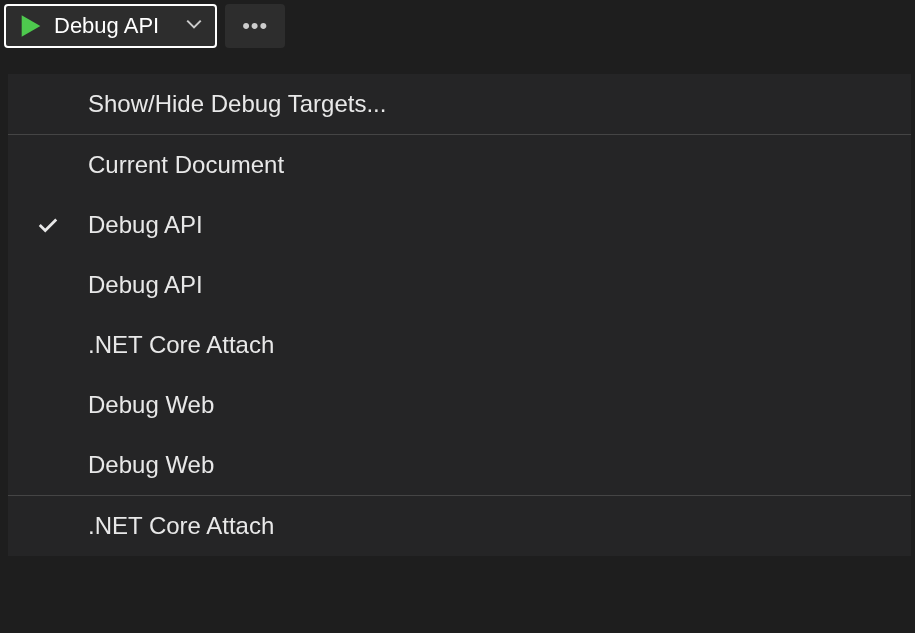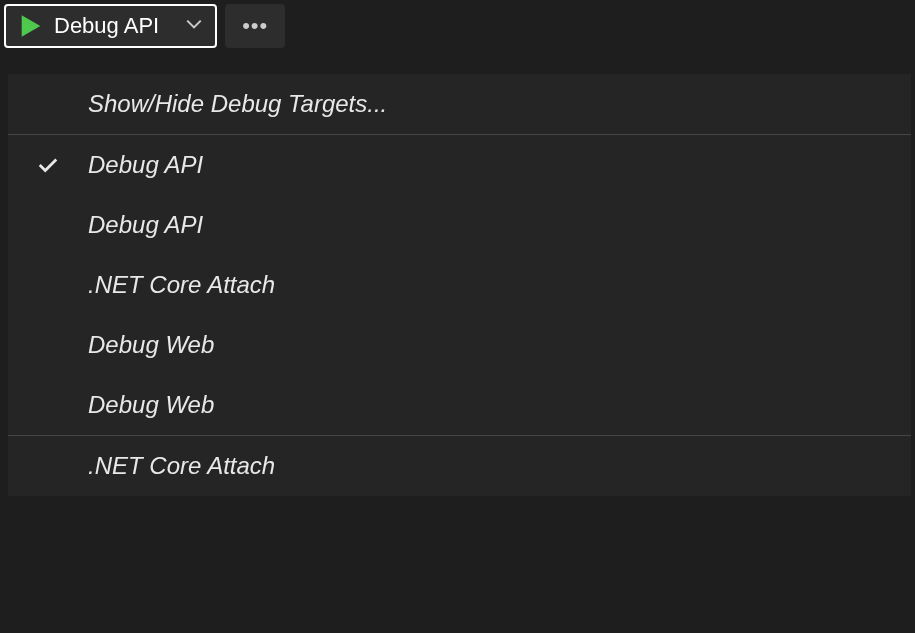--- a/index.html
+++ b/index.html
@@ -69,21 +69,20 @@
       margin-left: 8px;
       width: 903px;
     }
     .menu-item {
       display: flex;
       align-items: center;
       padding: 16px 0;
       cursor: pointer;
       color: #e8e8e8;
       font-size: 24px;
-      font-style: italic;
     }
     .menu-check-col {
       width: 80px;
       display: flex;
       align-items: center;
       justify-content: center;
       flex-shrink: 0;
     }
     .menu-label {
       flex: 1;
@@ -125,20 +124,24 @@
 
 <div class="dropdown-menu">
 
   <div class="menu-item">
     <div class="menu-check-col"></div>
     <div class="menu-label">Show/Hide Debug Targets...</div>
   </div>
 
   <div class="menu-divider"></div>
 
+  <div class="menu-item">
+    <div class="menu-check-col"></div>
+    <div class="menu-label">Current Document</div>
+  </div>
 
   <div class="menu-item">
     <div class="menu-check-col">
       <span class="check-icon">
         <svg width="22" height="22" viewBox="0 0 16 16">
           <path d="M2 8 L6 12 L14 4" stroke="#e8e8e8" stroke-width="2" fill="none"></path>
         </svg>
       </span>
     </div>
     <div class="menu-label">Debug API</div>

